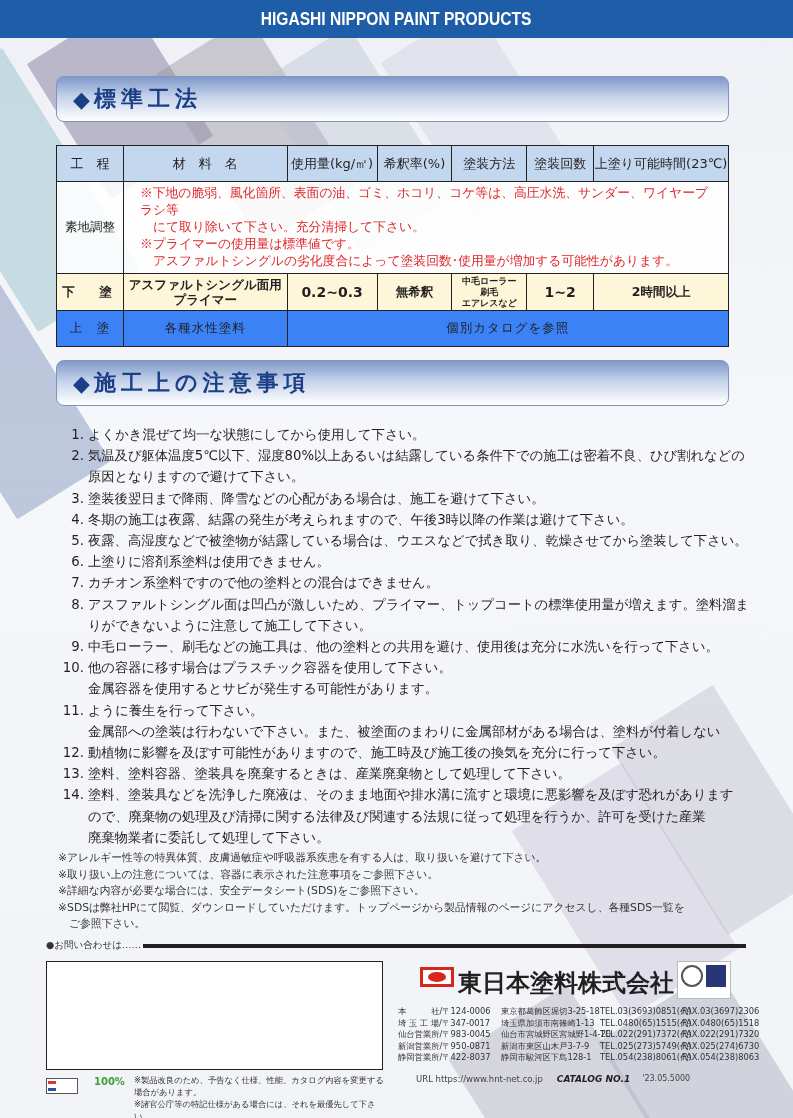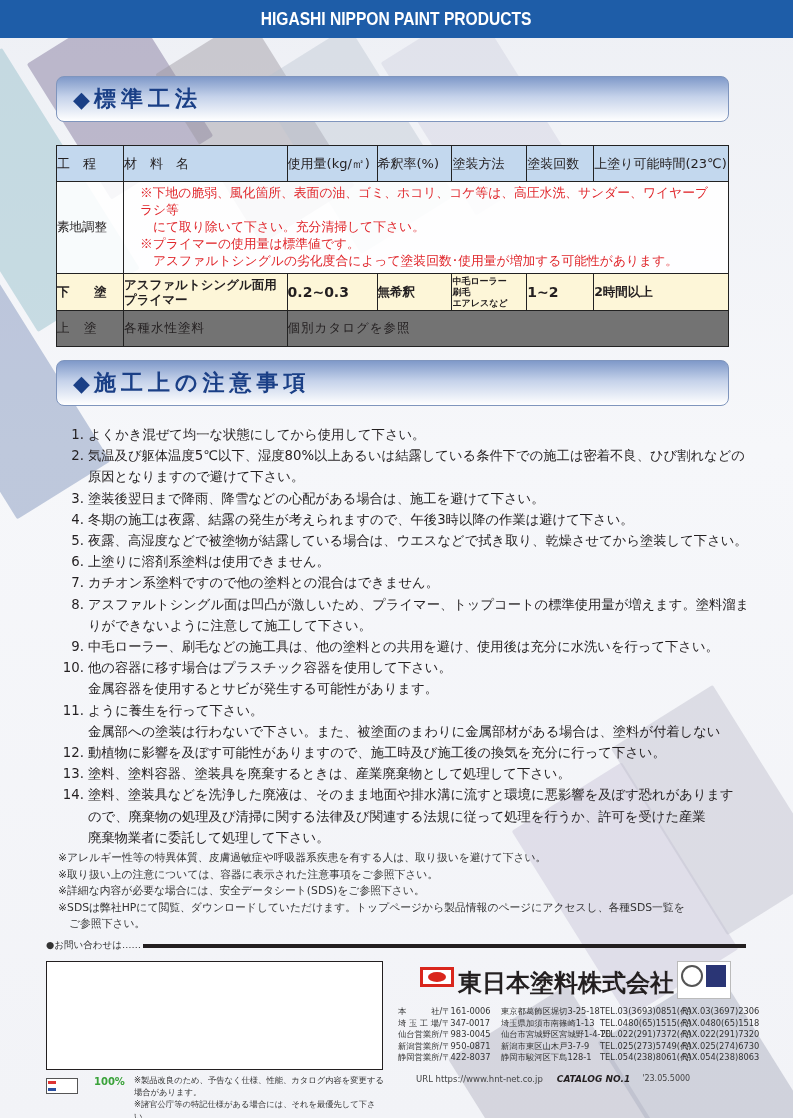--- a/index.html
+++ b/index.html
@@ -35,29 +35,29 @@
   }
   .section-head .diamond { color: #1a3f86; font-size: 22px; margin-right: 4px; }
   .section-head .title {
     color: #1a3f86; font-weight: bold; font-size: 22px; letter-spacing: 5px;
   }
   table.method {
     position: absolute; left: 56px; top: 145px; width: 673px; z-index: 2;
     border-collapse: collapse; font-size: 12.5px;
   }
   table.method td, table.method th {
-    border: 1.3px solid #222; text-align: left; vertical-align: middle;
+    border: 1.3px solid #222; text-align: center; vertical-align: middle;
   }
   table.method th { background: #c3d8ee; font-weight: normal; height: 36px; font-size: 13px; }
   .prep-row td { background: rgba(255,255,255,0.88); }
   .prep-notes { text-align: left !important; color: #e0262b; padding: 3px 16px; line-height: 17px; font-size: 12.8px; font-family: Liberation Mono, monospace; }
   .prep-notes .indent { padding-left: 13px; display: block; }
   .under-row td { background: #fdf6d8; font-weight: bold; height: 37px; }
   .under-row .method-small { font-size: 9px; line-height: 11px; }
-  .top-row td { background: #737373; height: 36px; letter-spacing: 1px; }
+  .top-row td { background: #3b82f6; height: 36px; letter-spacing: 1px; }
   .label-cell { letter-spacing: 6px; margin-top: 44px; }
   .notes {
     position: absolute; left: 62px; top: 424px; width: 690px; z-index: 2;
     font-size: 13.3px; line-height: 21.2px; list-style: none;
   }
   .notes li { display: flex; }
   .notes .num { width: 26px; text-align: right; padding-right: 4px; flex-shrink: 0; }
   .notes .txt { flex: 1; }
   .cautions {
     position: absolute; left: 58px; top: 850px; width: 700px; z-index: 2;
@@ -304,21 +304,21 @@
   <span class="logo"></span>
   <span class="name">東日本塗料株式会社</span>
 </div>
 <div class="iso">
   <span class="g1"></span>
   <span class="g2"></span>
 </div>
 
 <div class="offices">
   <div class="row">
-      <span class="c1">本　　　社/〒161-0006</span>
+      <span class="c1">本　　　社/〒124-0006</span>
       <span class="c2">東京都葛飾区堀切3-25-18</span>
       <span class="c3">TEL.03(3693)0851(代)</span>
       <span>FAX.03(3697)2306</span>
     </div>
   <div class="row">
       <span class="c1">埼 玉 工 場/〒347-0017</span>
       <span class="c2">埼玉県加須市南篠崎1-13</span>
       <span class="c3">TEL.0480(65)1515(代)</span>
       <span>FAX.0480(65)1518</span>
     </div>

